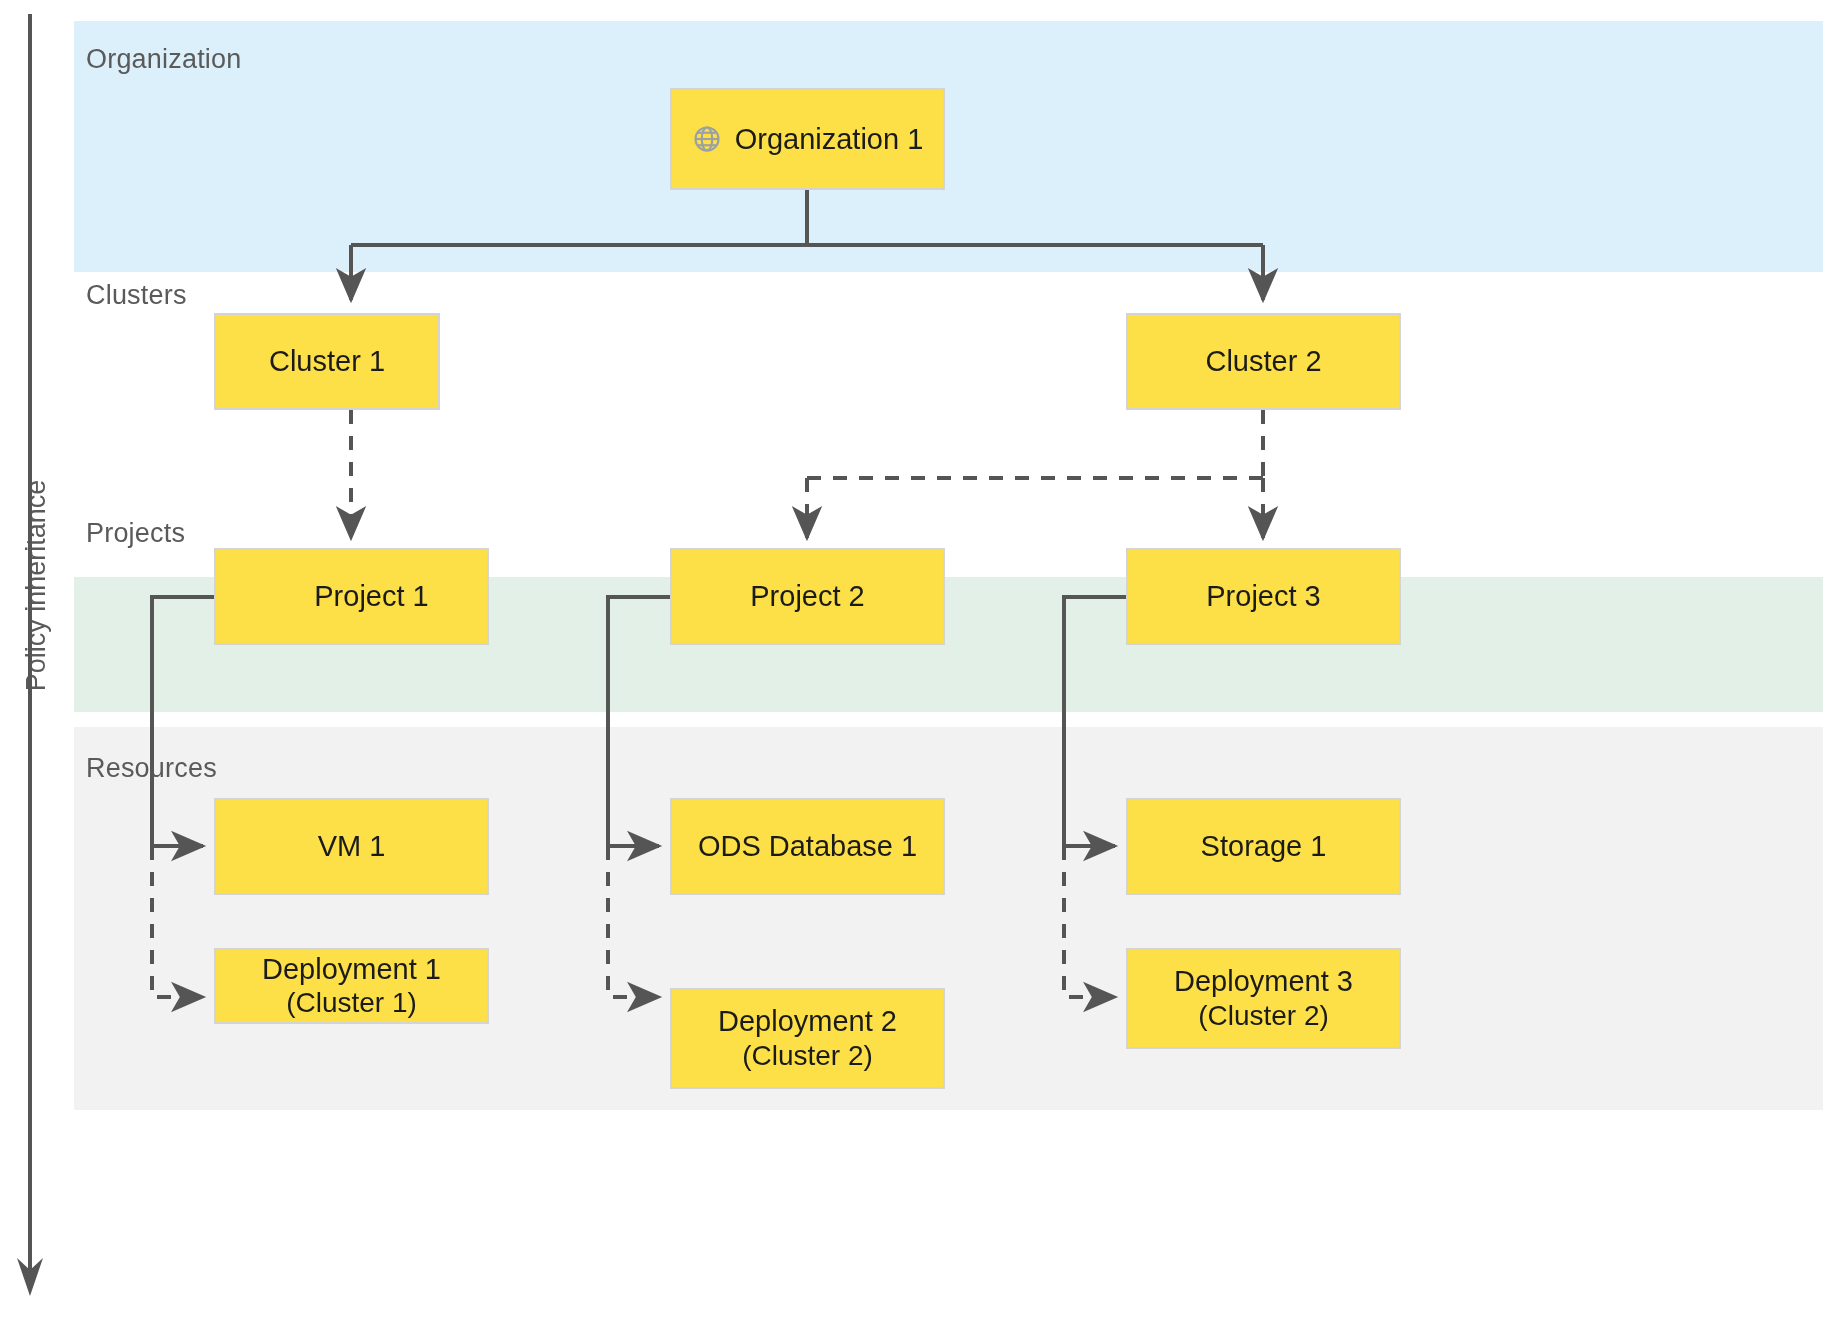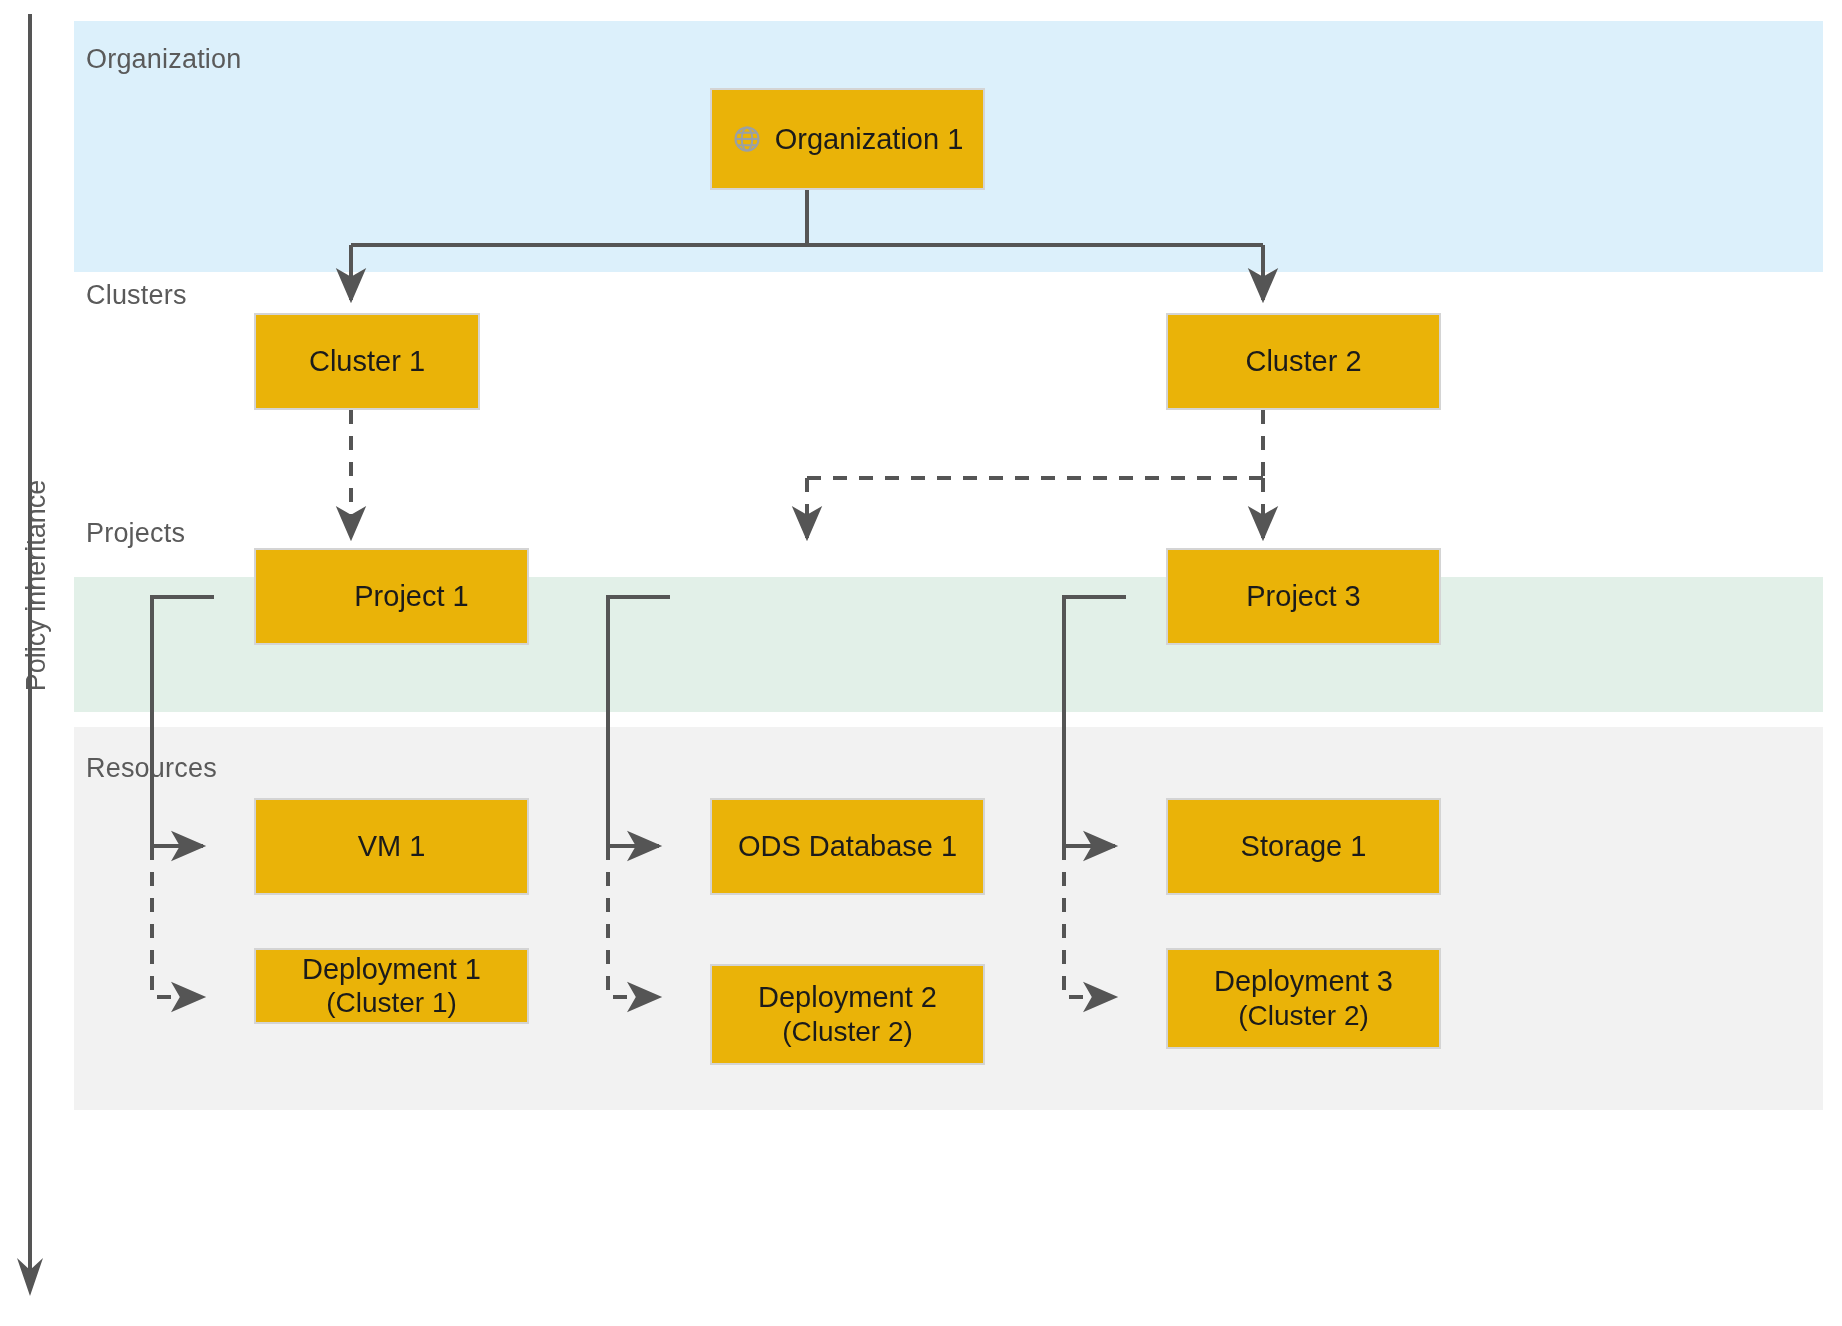--- a/index.html
+++ b/index.html
@@ -12,23 +12,23 @@
   .band{position:absolute;left:74px;width:1749px;}
   .band-org{top:21px;height:251px;background:#dcf0fb;}
   .band-clusters{top:280px;height:280px;background:transparent;}
   .band-projects{top:577px;height:135px;background:#e2f0e8;}
   .band-resources{top:727px;height:383px;background:#f2f2f2;}
 
   .band-label{position:absolute;font-size:27px;color:#5a5a5a;
               letter-spacing:.2px;white-space:nowrap;}
 
   
-  .node{position:absolute;box-sizing:border-box;background:#eab308;
+  .node{position:absolute;box-sizing:border-box;background:#fde047;
         border:2px solid #d4d4d4;display:flex;flex-direction:column;
-        align-items:center;justify-content:center;margin-left:40px;}
+        align-items:center;justify-content:center;}
   .node .title{font-size:29px;color:#1b1b1b;white-space:nowrap;line-height:1.12;}
   .node .sub{font-size:28px;color:#1b1b1b;white-space:nowrap;
              line-height:1.15;margin-top:2px;}
   .node.with-icon{flex-direction:row;gap:13px;}
 
   .globe-icon{display:block;width:30px;height:30px;flex:0 0 auto;}
 
   
   .axis-label{position:absolute;left:-84px;top:570px;width:240px;
               text-align:center;font-size:27px;color:#5a5a5a;
@@ -117,39 +117,42 @@
   <div class="node" style="left:214px;top:313px;width:226px;height:97px;">
     <span class="title">Cluster 1</span>
   </div>
   <div class="node" style="left:1126px;top:313px;width:275px;height:97px;">
     <span class="title">Cluster 2</span>
   </div>
 
   <div class="node" style="left:214px;top:548px;width:275px;height:97px;padding-left:40px;">
     <span class="title">Project 1</span>
   </div>
+  <div class="node" style="left:670px;top:548px;width:275px;height:97px;">
+    <span class="title">Project 2</span>
+  </div>
   <div class="node" style="left:1126px;top:548px;width:275px;height:97px;">
     <span class="title">Project 3</span>
   </div>
 
   <div class="node" style="left:214px;top:798px;width:275px;height:97px;">
     <span class="title">VM 1</span>
   </div>
   <div class="node" style="left:670px;top:798px;width:275px;height:97px;">
     <span class="title">ODS Database 1</span>
   </div>
   <div class="node" style="left:1126px;top:798px;width:275px;height:97px;">
     <span class="title">Storage 1</span>
   </div>
 
   <div class="node" style="left:214px;top:948px;width:275px;height:76px;">
     <span class="title">Deployment 1</span>
     <span class="sub">(Cluster 1)</span>
   </div>
-  <div class="node" style="left:670px;top:964px;width:275px;height:101px;">
+  <div class="node" style="left:670px;top:988px;width:275px;height:101px;">
     <span class="title">Deployment 2</span>
     <span class="sub">(Cluster 2)</span>
   </div>
   <div class="node" style="left:1126px;top:948px;width:275px;height:101px;text-align:center;">
     <span class="title">Deployment 3</span>
     <span class="sub">(Cluster 2)</span>
   </div>
 
 </div>
 

